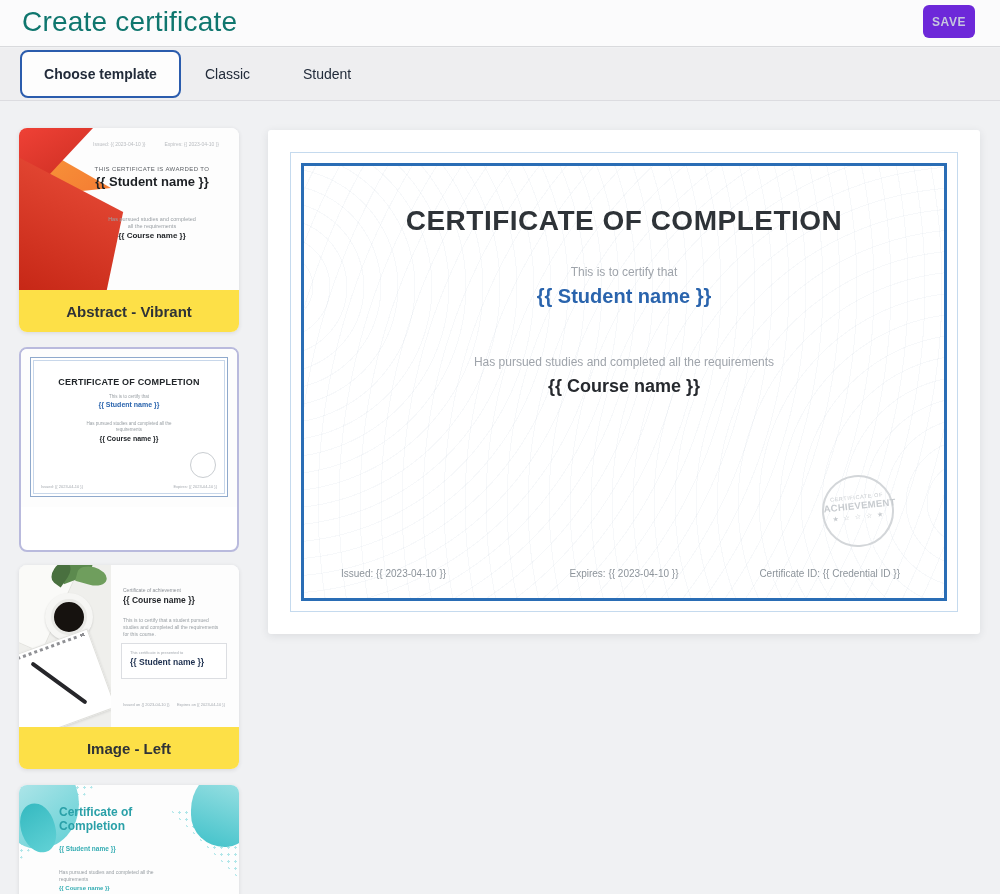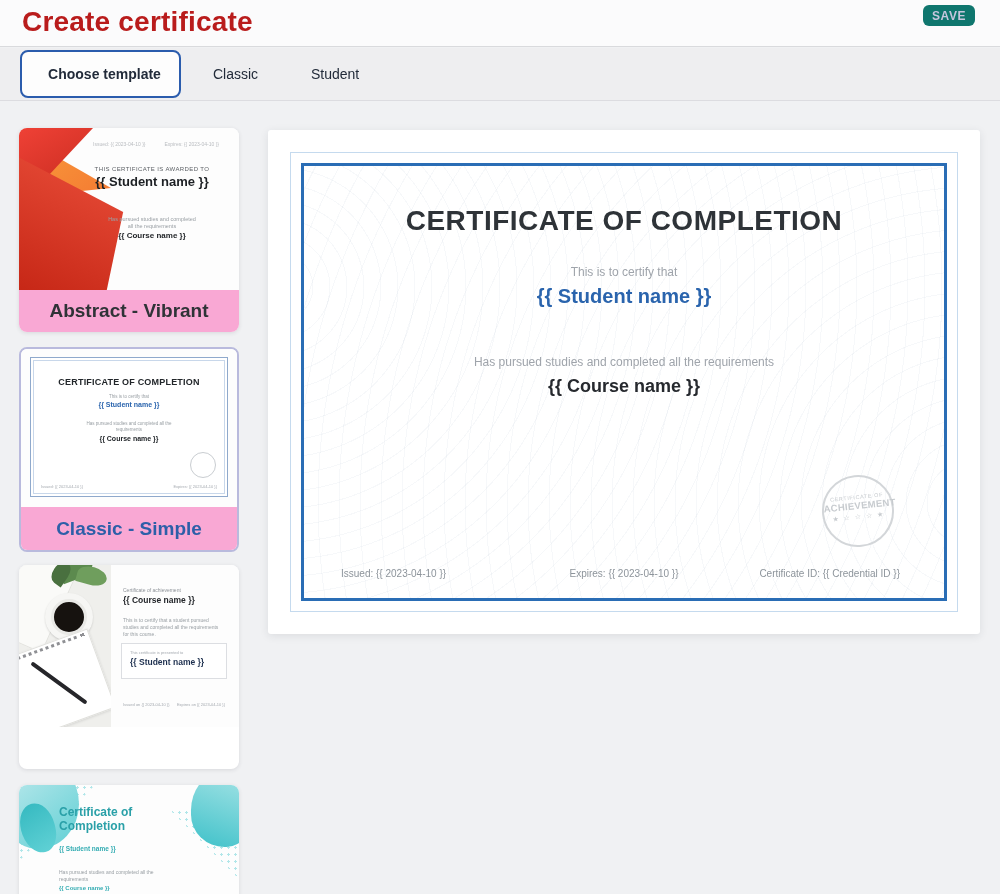--- a/index.html
+++ b/index.html
@@ -7,45 +7,45 @@
   body {
     position:relative; overflow:hidden;
     background:#f0f1f3;
     font-family:"Liberation Sans", sans-serif;
     color:#2e3338;
   }
 
   
   .header { position:absolute; top:0; left:0; width:1000px; height:47px;
             background:#fbfbfc; border-bottom:1px solid #d9dadd; z-index:5; }
-  .page-title { position:absolute; left:22px; top:6px; font-size:28px; font-weight:700;
-                color:#b91c1c; letter-spacing:.2px; }
-  .save-btn { position:absolute; right:25px; top:5px; width:52px; height:21px;
-              background:#0f766e; color:#c6c6de; border:none; border-radius:6px;
+  .page-title { position:absolute; left:22px; top:6px; font-size:28px; font-weight:400;
+                color:#0f766e; letter-spacing:.2px; }
+  .save-btn { position:absolute; right:25px; top:5px; width:52px; height:33px;
+              background:#6d28d9; color:#c6c6de; border:none; border-radius:6px;
               font-size:12px; font-weight:bold; letter-spacing:.6px;
               font-family:"Liberation Sans",sans-serif; cursor:default; }
 
   
   .tabbar { position:absolute; top:48px; left:0; width:1000px; height:53px;
             background:#eeeef0; border-bottom:1px solid #dcdce0; z-index:4; }
   .tab { position:absolute; top:0; height:52px; display:flex; align-items:center;
-         font-size:14px; color:#222b3a; cursor:pointer;padding-left:8px; }
+         font-size:14px; color:#222b3a; cursor:pointer; }
   .tab-active { left:20px; top:2px; width:161px; height:48px; justify-content:center;
                 background:#fdfdfd; border:2px solid #2b5cad; border-radius:8px;
                 font-weight:600; }
   .tab-content { left:205px; font-weight:500; }
   .tab-design  { left:303px; font-weight:500; }
 
   
   .tcard { position:absolute; left:19px; width:220px; height:204px; background:#fff;
            border-radius:8px; box-shadow:0 1px 4px rgba(40,45,60,.12);
            overflow:hidden; display:flex; flex-direction:column; cursor:pointer; }
   .timg  { position:relative; height:162px; background:#fdfdfd; overflow:hidden; flex:none; }
   .tlabel{ flex:1; display:flex; align-items:center; justify-content:center;
-           font-size:19px; font-weight:bold; color:#2f3337; background:#f9a8d4; }
+           font-size:15px; font-weight:bold; color:#2f3337; background:#fde047; }
 
   .tcard1 { top:128px; }
   .tcard2 { top:347px; height:205px; border:2px solid #b9badd; box-shadow:none; }
   .tcard2 .timg { height:158px; }
   .tcard2 .tlabel { color:#2d5fa8; }
   .tcard3 { top:565px; }
   .tcard4 { top:785px; }
 
   
   .t1c { position:absolute; left:0; top:0; width:100px; height:120px;
@@ -222,21 +222,20 @@
       <div class="t2-student">{{ Student name }}</div>
       <div class="t2-req">Has pursued studies and completed all the requirements</div>
       <div class="t2-course">{{ Course name }}</div>
       <div class="t2-seal"></div>
       <div class="t2-footer">
         <span>Issued: {{ 2023-04-10 }}</span>
         <span>Expires: {{ 2023-04-10 }}</span>
       </div>
     </div>
   </div>
-  <div class="tlabel">Classic - Simple</div>
 </div>
 
 <div class="tcard tcard3">
   <div class="timg">
     <div class="t3-photo">
       <div class="t3-paper"></div>
       <div class="t3-leaf t3-leaf1"></div>
       <div class="t3-leaf t3-leaf2"></div>
       <div class="t3-leaf t3-leaf3"></div>
       <div class="t3-saucer"></div>
@@ -251,20 +250,21 @@
     <div class="t3-desc">This is to certify that a student pursued studies and completed all the requirements for this course.</div>
     <div class="t3-box">
       <div class="t3-presented">This certificate is presented to</div>
       <div class="t3-student">{{ Student name }}</div>
     </div>
     <div class="t3-footer">
       <span>Issued on {{ 2023-04-10 }}</span>
       <span>Expires on {{ 2023-04-10 }}</span>
     </div>
   </div>
+  <div class="tlabel">Image - Left</div>
 </div>
 
 <div class="tcard tcard4">
   <div class="timg">
     <div class="t4dots1"></div>
     <div class="t4blob1"></div>
     <div class="t4blob2"></div>
     <div class="t4dots2"></div>
     <div class="t4blob3"></div>
     <div class="t4dotsy"></div>

